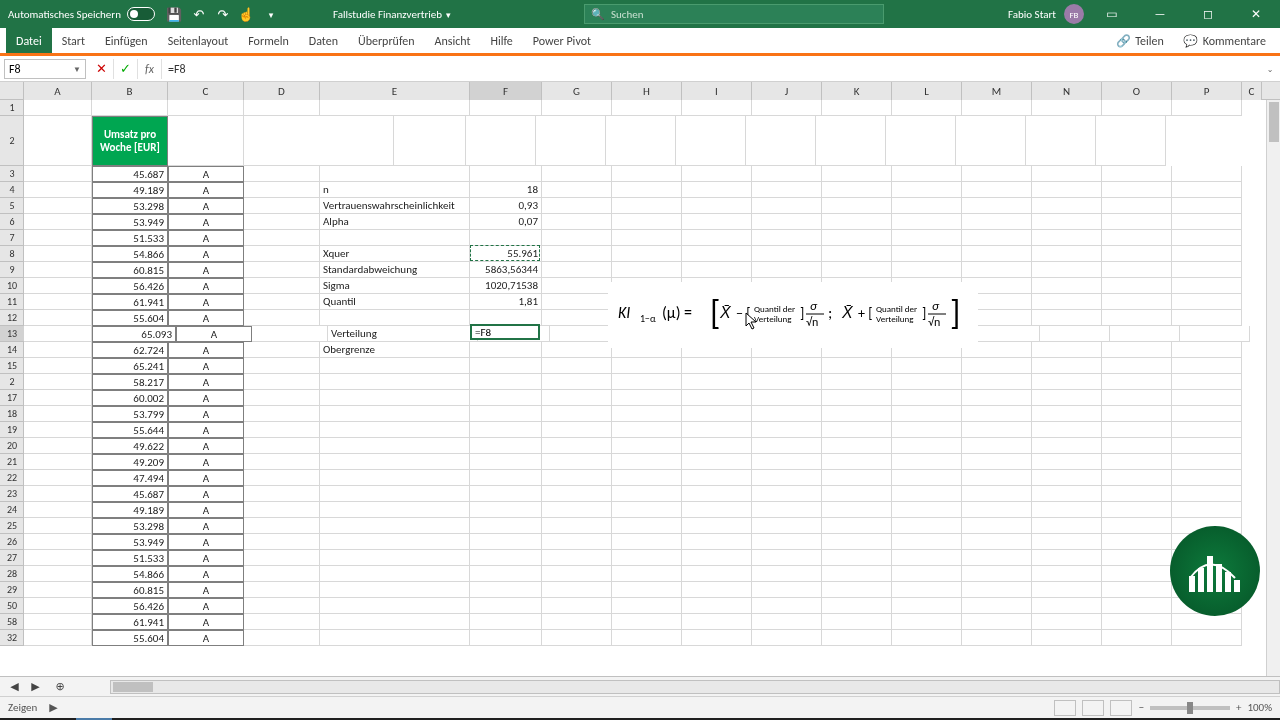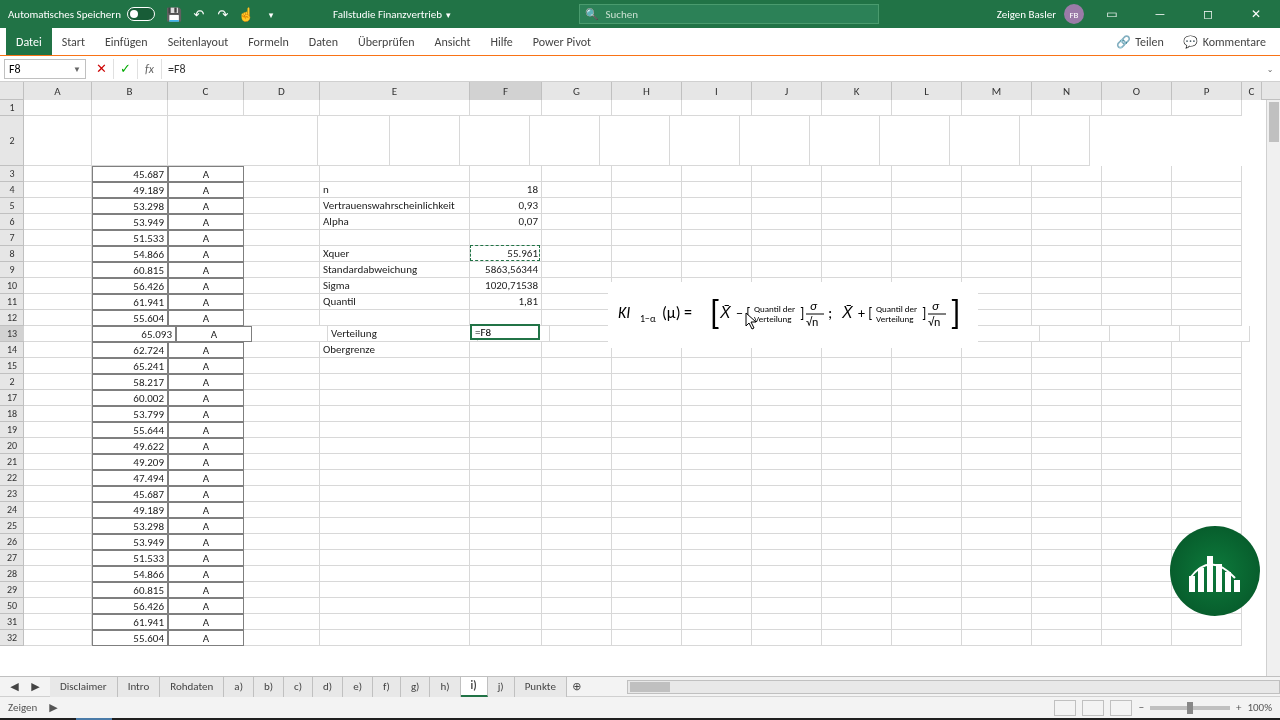--- a/index.html
+++ b/index.html
@@ -11,21 +11,21 @@
 .toggle { width: 28px; height: 14px; background: #185c37; border-radius: 7px; position: relative; border: 1px solid #fff; }
 .toggle::after { content:''; position:absolute; width:8px; height:8px; background:#fff; border-radius:50%; top:2px; left:2px; }
 .qat-icon { width: 24px; height: 24px; display:flex; align-items:center; justify-content:center; color:#fff; font-size:13px; }
 .title-bar .doc-title { margin: 0 auto 0 40px; padding: 0 10px; display:flex; align-items:center; gap:4px; }
 .search-box { width: 300px; height: 20px; background: #2c8157; border:1px solid #4a9b6e; display:flex; align-items:center; padding:0 6px; gap:6px; color:#c8e0d0; }
 .title-right { margin-left:auto; display:flex; align-items:center; gap:8px; padding-right:4px; }
 .user-badge { width:20px; height:20px; background:#9b7ba8; border-radius:50%; display:flex; align-items:center; justify-content:center; font-size:9px; }
 .win-btn { width:40px; height:28px; display:flex; align-items:center; justify-content:center; font-size:12px; }
 
 
-.ribbon-tabs { height: 28px; background:#fff; display:flex; align-items:stretch; border-bottom:1px solid #f97316; padding: 0 6px; }
+.ribbon-tabs { height: 28px; background:#fff; display:flex; align-items:stretch; border-bottom:3px solid #f97316; padding: 0 6px; }
 .ribbon-tab { padding: 0 10px; font-size:12px; color:#444; display:flex; align-items:center; cursor:pointer; }
 .ribbon-tab.file { background:#217346; color:#fff; }
 .ribbon-right { margin-left:auto; display:flex; align-items:center; gap:4px; }
 .share-btn, .comments-btn { font-size:12px; color:#444; padding:0 8px; display:flex; align-items:center; gap:4px; }
 
 
 .formula-row { height: 26px; background:#fff; border-bottom:1px solid #d0d0d0; display:flex; align-items:center; }
 .name-box { width: 82px; height:20px; border:1px solid #c0c0c0; margin:0 4px; padding:0 4px; font-size:12px; display:flex; align-items:center; justify-content:space-between; }
 .name-box .dd { font-size:8px; color:#666; }
 .fb-btn { width:24px; height:20px; display:flex; align-items:center; justify-content:center; font-size:13px; color:#666; border-right:1px solid #e0e0e0; }
@@ -104,21 +104,21 @@
   <div class="qat-icon" style="font-size:9px">▾</div>
   <div class="doc-title">
     <span>Fallstudie Finanzvertrieb</span>
       <span style="font-size:9px">▾</span>
   </div>
   <div class="search-box">
     <span>🔍</span>
     <span>Suchen</span>
   </div>
   <div class="title-right">
-    <span style="font-size:11px">Zeigen Basler</span>
+    <span style="font-size:11px">Fabio Start</span>
     <div class="user-badge">FB</div>
     <div class="win-btn">▭</div>
     <div class="win-btn">—</div>
     <div class="win-btn">◻</div>
     <div class="win-btn">✕</div>
   </div>
 </div>
 
 <div class="ribbon-tabs">
   <div class="ribbon-tab file">Datei</div>
@@ -195,21 +195,21 @@
       <div class="rh  ">21</div>
       <div class="rh  ">22</div>
       <div class="rh  ">23</div>
       <div class="rh  ">24</div>
       <div class="rh  ">25</div>
       <div class="rh  ">26</div>
       <div class="rh  ">27</div>
       <div class="rh  ">28</div>
       <div class="rh  ">29</div>
       <div class="rh  ">50</div>
-      <div class="rh  ">31</div>
+      <div class="rh  ">58</div>
       <div class="rh  ">32</div>
     </div>
   <div class="cells" id="cells">
       <div class="row ">
         <div class="cell" style="width:68px"></div>
         <div class="cell" style="width:76px"></div>
         <div class="cell" style="width:76px"></div>
         <div class="cell" style="width:76px"></div>
         <div class="cell" style="width:150px"></div>
         <div class="cell num" style="width:72px"></div>
@@ -219,20 +219,21 @@
         <div class="cell" style="width:70px"></div>
         <div class="cell" style="width:70px"></div>
         <div class="cell" style="width:70px"></div>
         <div class="cell" style="width:70px"></div>
         <div class="cell" style="width:70px"></div>
         <div class="cell" style="width:70px"></div>
         <div class="cell" style="width:70px"></div>
       </div>
       <div class="row tall">
         <div class="cell" style="width:68px"></div>
+        <div class="cell hdr-green tbl-cell" style="width:76px">Umsatz pro Woche [EUR]</div>
         <div class="cell" style="width:76px"></div>
         <div class="cell" style="width:150px"></div>
         <div class="cell num" style="width:72px"></div>
         <div class="cell" style="width:70px"></div>
         <div class="cell" style="width:70px"></div>
         <div class="cell" style="width:70px"></div>
         <div class="cell" style="width:70px"></div>
         <div class="cell" style="width:70px"></div>
         <div class="cell" style="width:70px"></div>
         <div class="cell" style="width:70px"></div>
@@ -834,36 +835,20 @@
         </g>
       </svg>
   </div>
 </div>
 
 <div class="sheet-tabs">
   <div class="sheet-nav">
       <span>◀</span>
       <span>▶</span>
     </div>
-  <div id="sheet-tabs-container" style="display:flex">
-      <div class="sheet-tab ">Disclaimer</div>
-      <div class="sheet-tab ">Intro</div>
-      <div class="sheet-tab ">Rohdaten</div>
-      <div class="sheet-tab ">a)</div>
-      <div class="sheet-tab ">b)</div>
-      <div class="sheet-tab ">c)</div>
-      <div class="sheet-tab ">d)</div>
-      <div class="sheet-tab ">e)</div>
-      <div class="sheet-tab ">f)</div>
-      <div class="sheet-tab ">g)</div>
-      <div class="sheet-tab ">h)</div>
-      <div class="sheet-tab active">i)</div>
-      <div class="sheet-tab ">j)</div>
-      <div class="sheet-tab ">Punkte</div>
-    </div>
   <div style="width:20px; text-align:center;">⊕</div>
   <div class="hscroll">
       <div class="hscroll-thumb"></div>
     </div>
 </div>
 
 <div class="status-bar">
   <span>Zeigen</span>
   <span style="margin-left:12px">▶</span>
   <div class="status-right">

